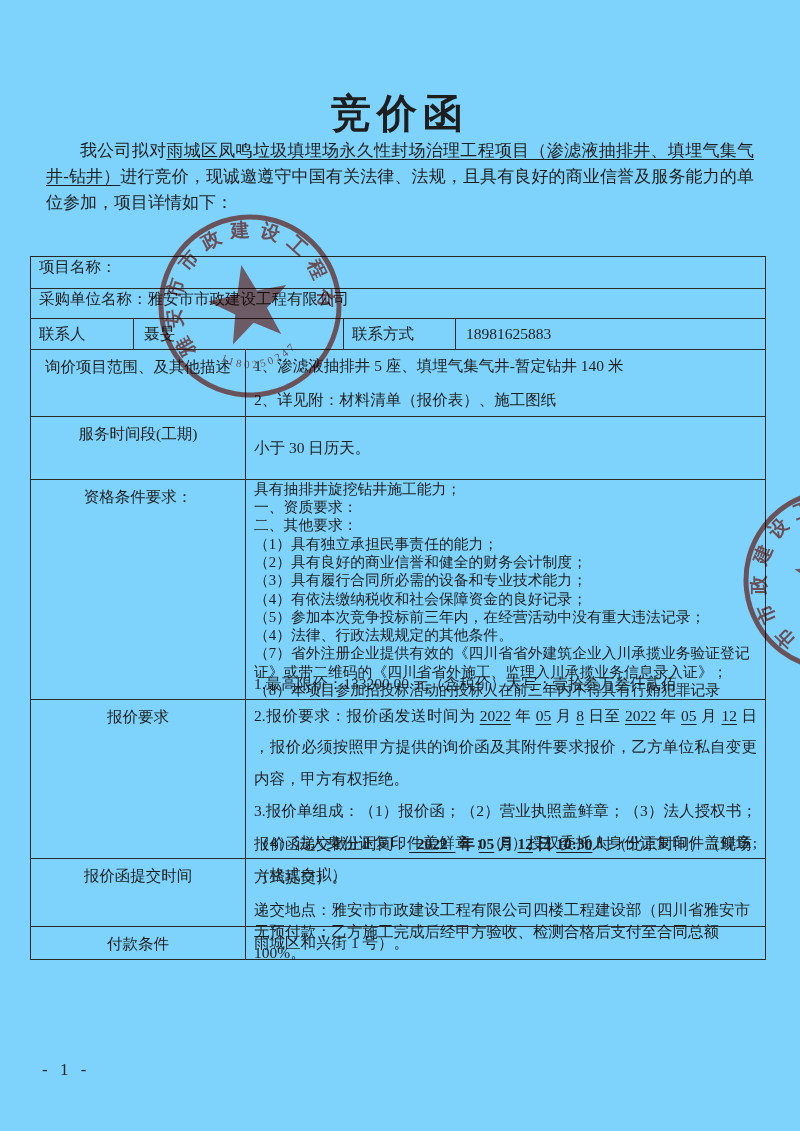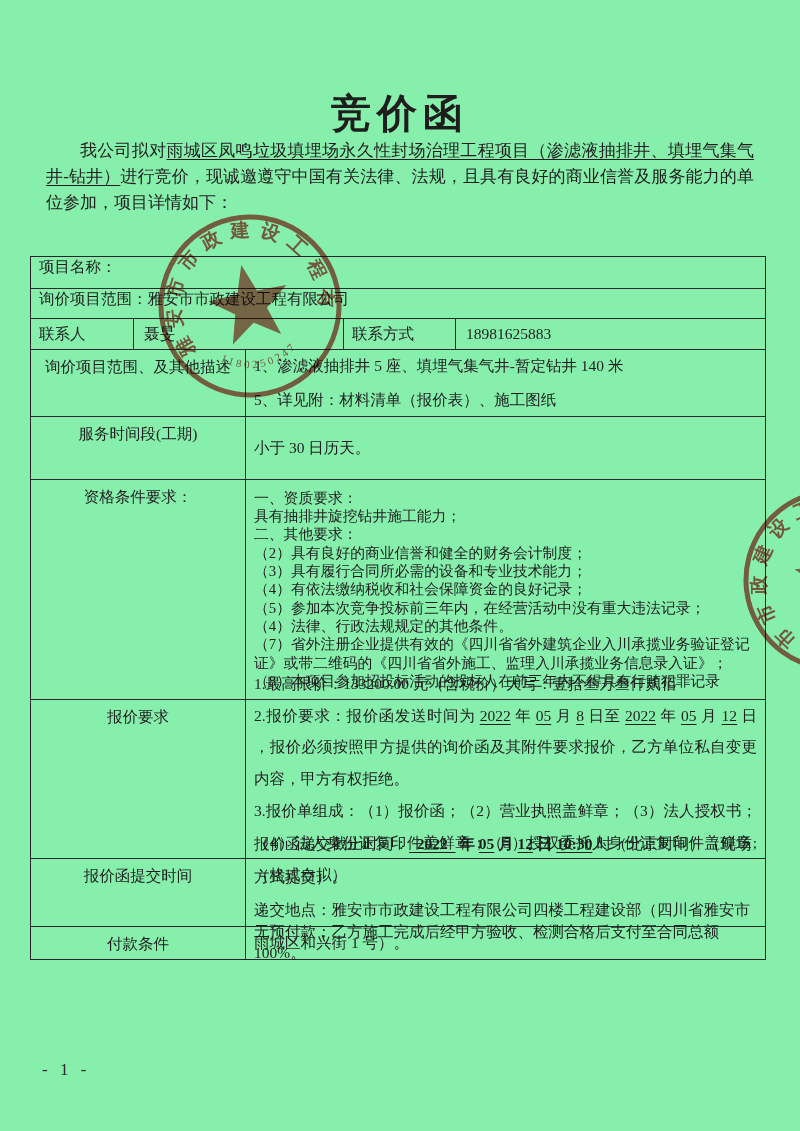--- a/index.html
+++ b/index.html
@@ -1,19 +1,19 @@
 <!DOCTYPE html>
 <html><head>
 <meta charset="utf-8">
 <style>
   * { margin:0; padding:0; box-sizing:border-box; }
   html,body { background:#e8e8e8; }
   .page {
     position:relative; width:800px; height:1131px; margin:0 auto;
-    background:#86efac; overflow:hidden;
+    background:#7dd3fc; overflow:hidden;
     font-family:"Liberation Serif","DejaVu Serif",serif;
     color:#1e1e1e;
   }
   .doc-title {
     position:absolute; top:86px; left:0; width:800px;
     text-align:center; font-size:40px; font-weight:bold; letter-spacing:6px;
   }
   .intro {
     position:absolute; top:138px; left:46px; width:708px;
     font-size:17px; line-height:25.8px; text-align:justify; text-indent:34px;
@@ -65,61 +65,62 @@
   <div class="doc-table">
 
     <div class="trow r1">
       <div class="fullcell">
           <span>项目名称：</span>
         </div>
     </div>
 
     <div class="trow r2">
       <div class="fullcell">
-          <span>询价项目范围：</span>
+          <span>采购单位名称：</span>
           <span>雅安市市政建设工程有限公司</span>
         </div>
     </div>
 
     <div class="trow r3">
       <div class="c-contact-label">联系人</div>
       <div class="c-contact-name">聂旻</div>
       <div class="c-method-label">联系方式</div>
       <div class="c-phone">18981625883</div>
     </div>
 
     <div class="trow r4">
       <div class="cell lbl">
         <div>询价项目范围、</div>
         <div>及其他描述</div>
       </div>
       <div class="cell val">
         <div class="scope-line">1、渗滤液抽排井 5 座、填埋气集气井-暂定钻井 140 米</div>
-        <div class="scope-line">5、详见附：材料清单（报价表）、施工图纸</div>
+        <div class="scope-line">2、详见附：材料清单（报价表）、施工图纸</div>
       </div>
     </div>
 
     <div class="trow r5">
       <div class="cell lbl">
         <div>服务时间段(工</div>
         <div>期)</div>
       </div>
       <div class="cell val">
         <div>小于 30 日历天。</div>
       </div>
     </div>
 
     <div class="trow r6">
       <div class="cell lbl">
         <div>资格条件要求：</div>
       </div>
       <div class="cell val">
+        <div>具有抽排井旋挖钻井施工能力；</div>
         <div>一、资质要求：</div>
-        <div>具有抽排井旋挖钻井施工能力；</div>
         <div>二、其他要求：</div>
+        <div>（1）具有独立承担民事责任的能力；</div>
         <div>（2）具有良好的商业信誉和健全的财务会计制度；</div>
         <div>（3）具有履行合同所必需的设备和专业技术能力；</div>
         <div>（4）有依法缴纳税收和社会保障资金的良好记录；</div>
         <div>（5）参加本次竞争投标前三年内，在经营活动中没有重大违法记录；</div>
         <div>（4）法律、行政法规规定的其他条件。</div>
         <div>（7）省外注册企业提供有效的《四川省省外建筑企业入川承揽业务验证登记证》或带二维码的《四川省省外施工、监理入川承揽业务信息录入证》；</div>
         <div>（8）本项目参加招投标活动的投标人在前三年内不得具有行贿犯罪记录</div>
       </div>
     </div>
 

